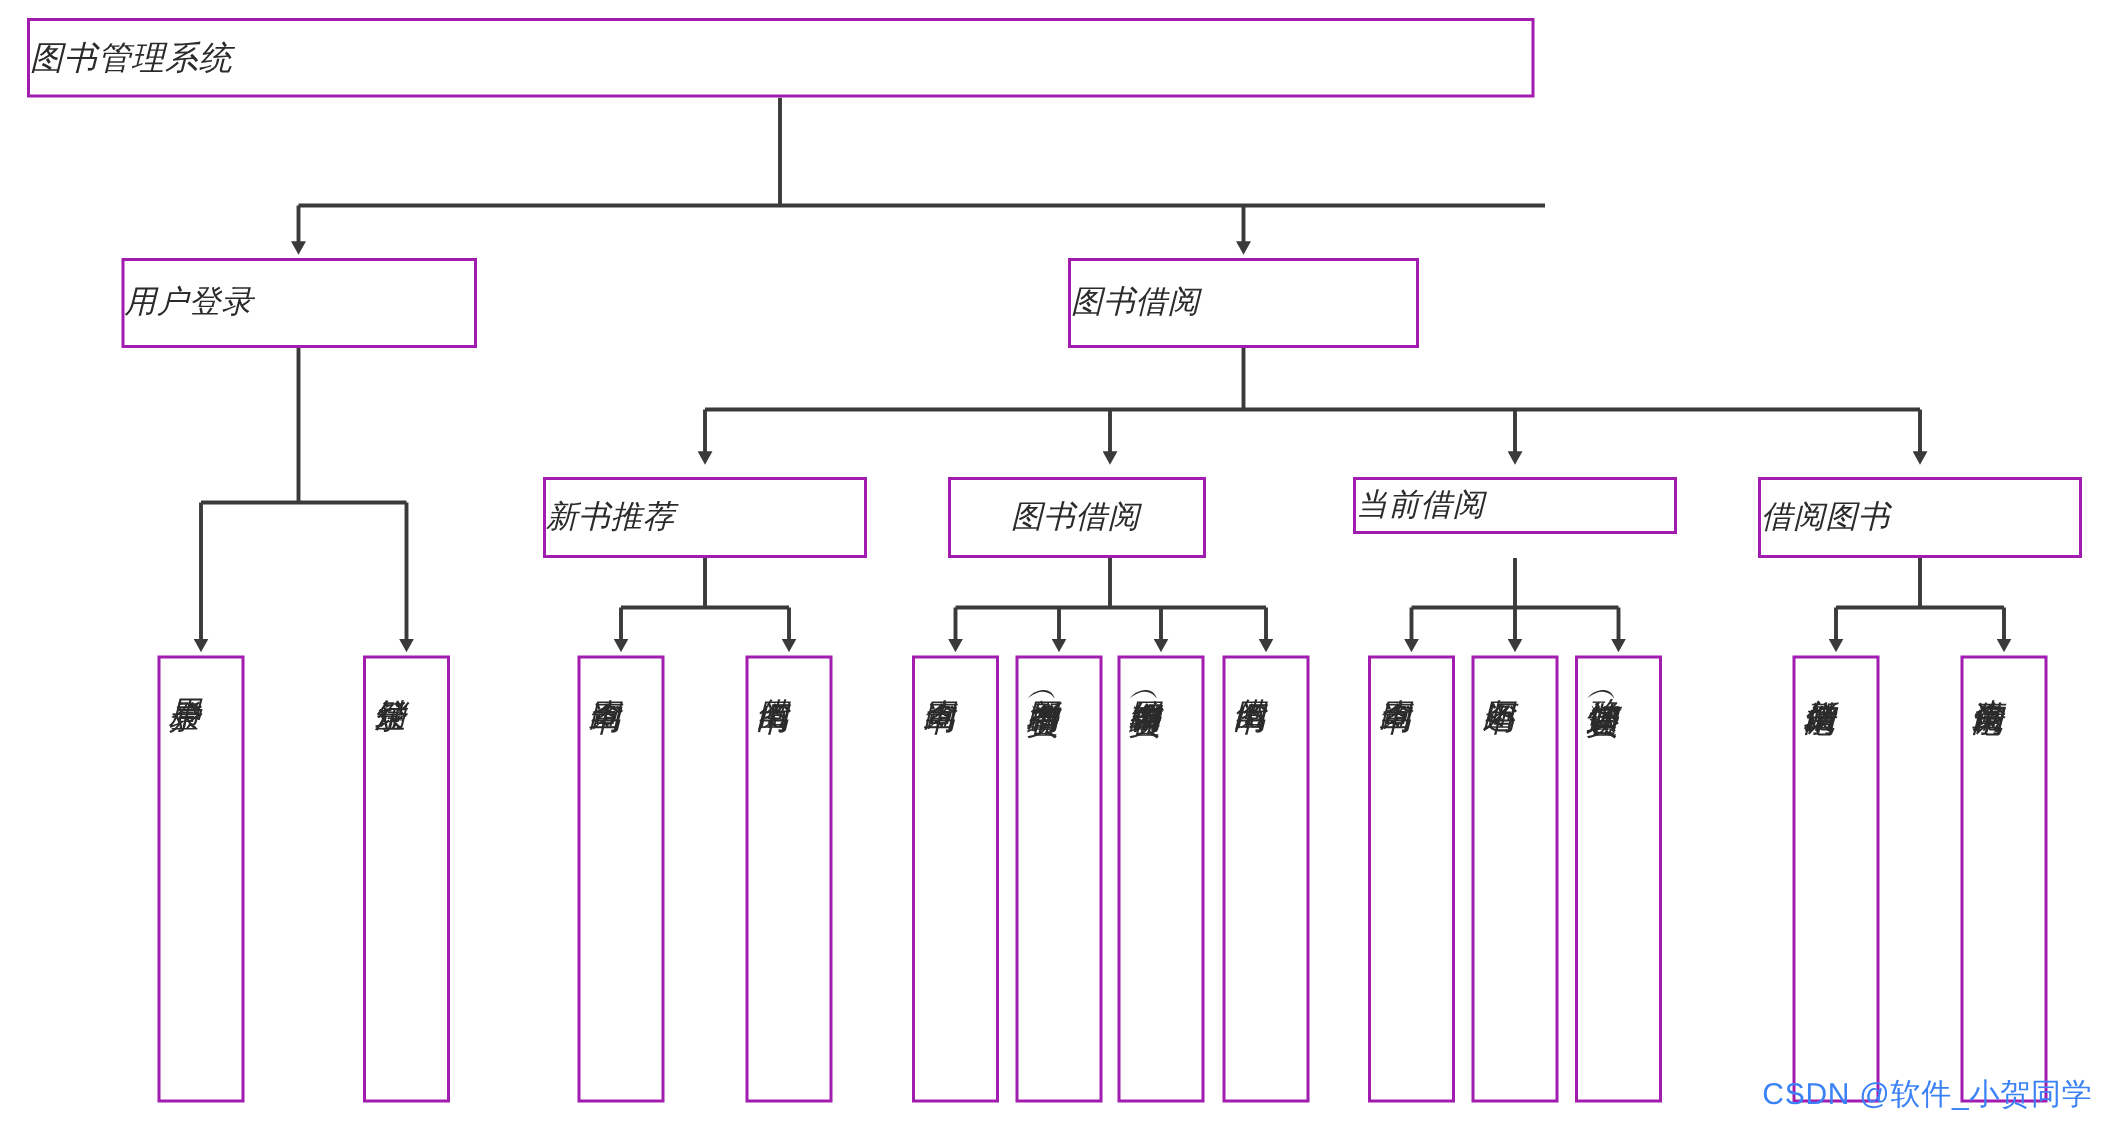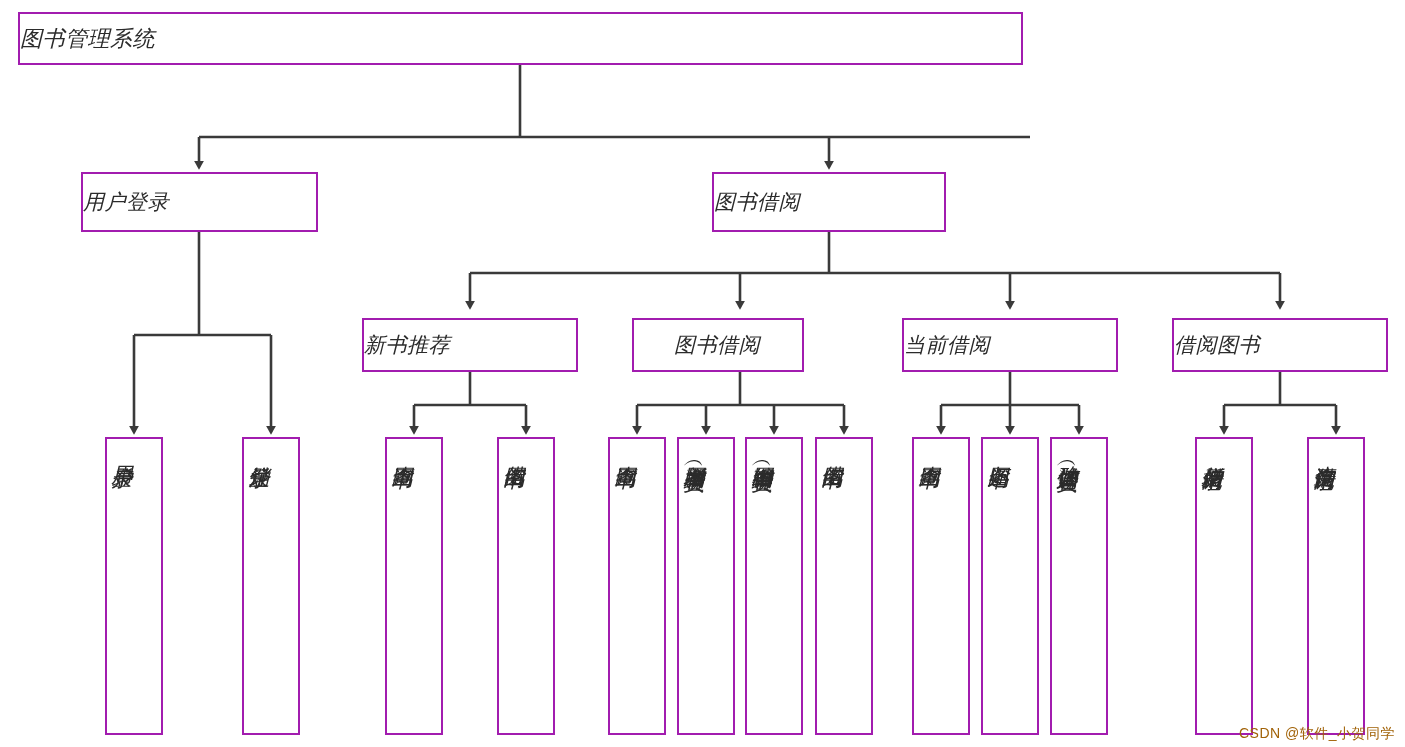--- a/index.html
+++ b/index.html
@@ -61,22 +61,22 @@
     -webkit-writing-mode: vertical-rl;
     font-size: 21px;
     line-height: 1.42;
     letter-spacing: 1px;
     max-height: 100%;
   }
   .watermark {
     position: absolute;
     right: 10px;
     bottom: 4px;
-    font-size: 14px;
-    color: #a16207;
+    font-size: 20px;
+    color: #3b82f6;
     letter-spacing: 0.5px;
     z-index: 3;
     white-space: nowrap;
   }
 </style>
 </head>
 <body>
 
 <div id="canvas">
 
@@ -141,21 +141,21 @@
   <div class="node level1" style="left:712px; top:172px; width:234px; height:60px;">
     <span class="node-label">图书借阅</span>
   </div>
 
   <div class="node level2" style="left:362px; top:318px; width:216px; height:54px;">
     <span class="node-label">新书推荐</span>
   </div>
   <div class="node level2" style="left:632px; top:318px; width:172px; height:54px;padding-left:40px;">
     <span class="node-label">图书借阅</span>
   </div>
-  <div class="node level2" style="left:902px; top:318px; width:216px; height:54px;">
+  <div class="node level2" style="left:902px; top:318px; width:216px; height:38px;">
     <span class="node-label">当前借阅</span>
   </div>
   <div class="node level2" style="left:1172px; top:318px; width:216px; height:54px;">
     <span class="node-label">借阅图书</span>
   </div>
 
   <div class="node leaf" style="left:105px; top:437px; width:58px; height:298px;">
     <span class="node-label">用户登录</span>
   </div>
   <div class="node leaf" style="left:242px; top:437px; width:58px; height:298px;">

